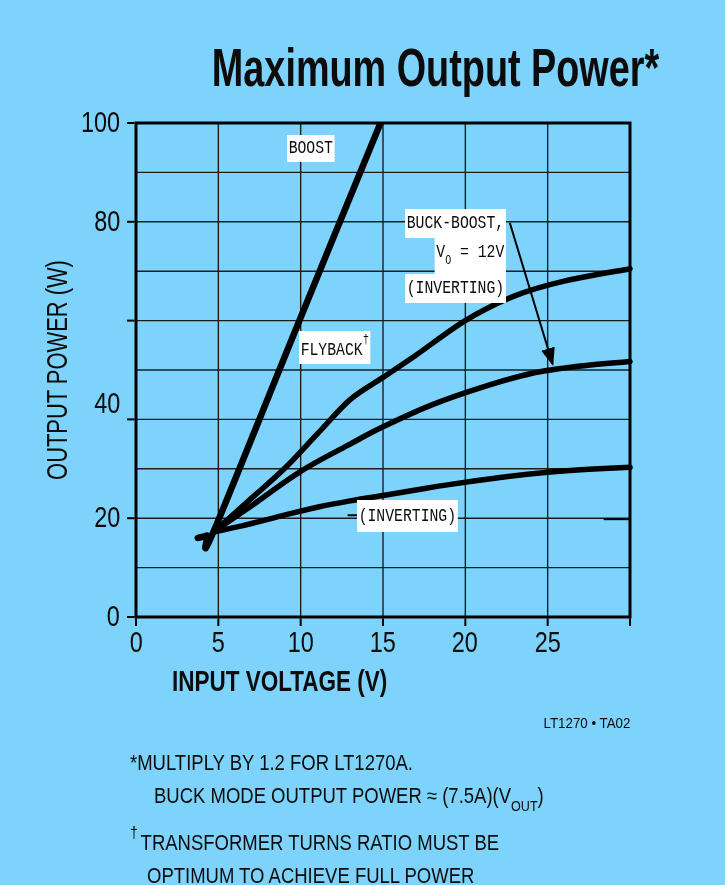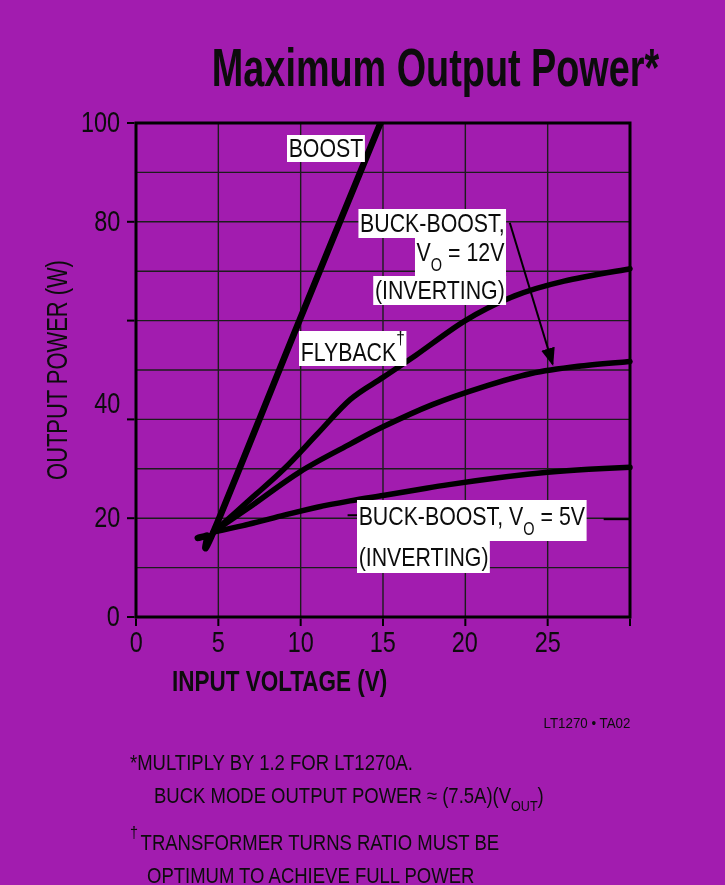--- a/index.html
+++ b/index.html
@@ -1,17 +1,17 @@
 <!DOCTYPE html>
 <html><head>
 <meta charset="utf-8">
 <style>
   html,body{margin:0;padding:0;background:#fff;}
   body{width:725px;height:885px;overflow:hidden;font-family:"Liberation Sans",sans-serif;color:#0c0c0c;}
-  .fig{position:relative;width:725px;height:885px;background:#a21caf;}
+  .fig{position:relative;width:725px;height:885px;background:#7dd3fc;}
 
   .title{position:absolute;left:116px;top:40px;width:534px;text-align:center;
          font-size:54px;font-weight:bold;line-height:1;white-space:nowrap;}
   .title .cx{display:inline-block;transform:scaleX(0.70);transform-origin:50% 50%;}
 
   #plot{position:absolute;left:136px;top:123px;overflow:visible;z-index:1;}
   .grid{stroke:#1c1c1c;stroke-width:1.4;}
   .tickmark{stroke:#000;stroke-width:2;}
   .frame{fill:none;stroke:#000;stroke-width:3;}
   .curve{fill:none;stroke:#000;stroke-width:5.5;stroke-linecap:round;stroke-linejoin:round;}
@@ -23,21 +23,21 @@
   .ytick .cx{display:inline-block;transform:scaleX(0.78);transform-origin:100% 50%;}
   .xtick{position:absolute;width:90px;text-align:center;font-size:30px;line-height:30px;z-index:2;}
   .xtick .cx{display:inline-block;transform:scaleX(0.78);transform-origin:50% 50%;}
 
   .ytitle{position:absolute;left:57px;top:370px;transform:translate(-50%,-50%) rotate(-90deg);
           font-size:30px;line-height:1;white-space:nowrap;}
   .ytitle .cx{display:inline-block;transform:scaleX(0.73);transform-origin:50% 50%;}
   .xtitle{position:absolute;left:136px;top:666px;width:494px;font-size:30px;line-height:1;font-weight:bold;}
   .xtitle .cx{display:inline-block;transform:scaleX(0.75);transform-origin:50% 50%;}
 
-  .plbl{position:absolute;z-index:2;font-size:26px;line-height:27px;white-space:nowrap;}
+  .plbl{position:absolute;z-index:2;font-size:18px;line-height:27px;white-space:nowrap;font-family:Liberation Mono, monospace;}
   .plbl .bg{display:inline-block;background:#fff;padding:0 2px;transform:scaleX(0.82);transform-origin:0 50%;}
   .alignr{text-align:right;}
   .alignr .bg{transform-origin:100% 50%;}
   .bb12{left:256px;top:209px;width:250px;line-height:29px;}
   .bb5{left:357px;top:500px;line-height:32px;}
 
   sub.vsub{font-size:68%;position:relative;top:0.2em;}
   sup.dag{font-size:72%;position:relative;top:-0.35em;}
 
   .tag{position:absolute;left:390px;top:716px;width:240px;text-align:right;font-size:14px;line-height:1;}
@@ -122,21 +122,20 @@
     <div><span class="bg">BUCK-BOOST,</span></div>
     <div><span class="bg"><span>V</span><sub class="vsub">O</sub><span> = 12V</span></span></div>
     <div><span class="bg">(INVERTING)</span></div>
   </div>
 
   <div class="plbl" style="left:299px;top:331px;">
     <span class="bg"><span>FLYBACK</span><sup class="dag">†</sup></span>
   </div>
 
   <div class="plbl bb5">
-    <div><span class="bg"><span>BUCK-BOOST, V</span><sub class="vsub">O</sub><span> = 5V</span></span></div>
     <div><span class="bg">(INVERTING)</span></div>
   </div>
 
   <div class="tag">
     <span class="cx">LT1270 • TA02</span>
   </div>
 
   <div class="fnotes">
     <div class="row">
       <span class="cx"><span>*</span><span>MULTIPLY BY 1.2 FOR LT1270A.</span></span>

